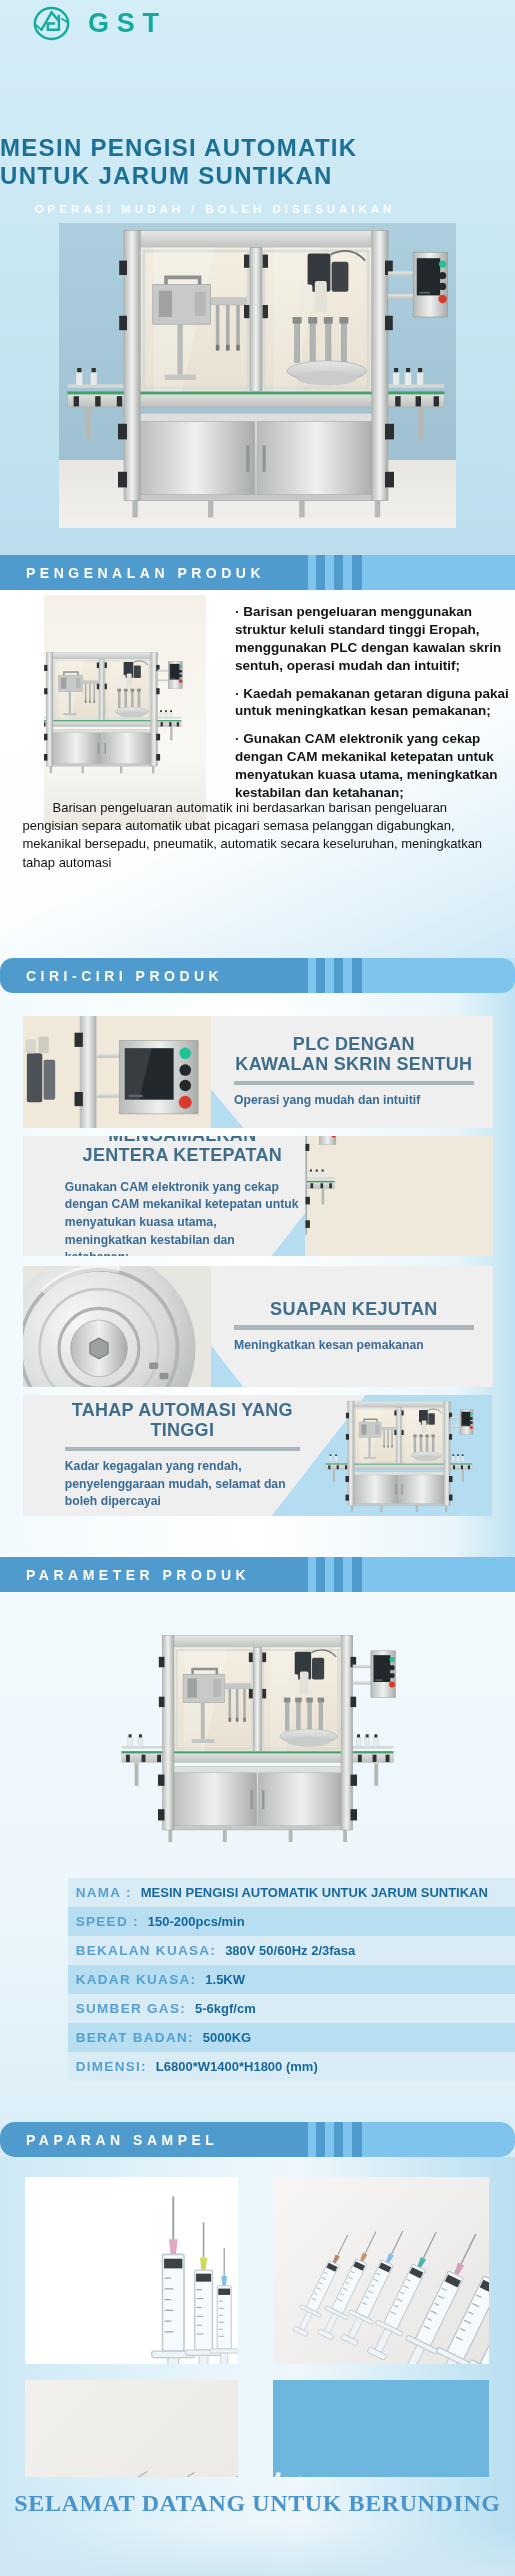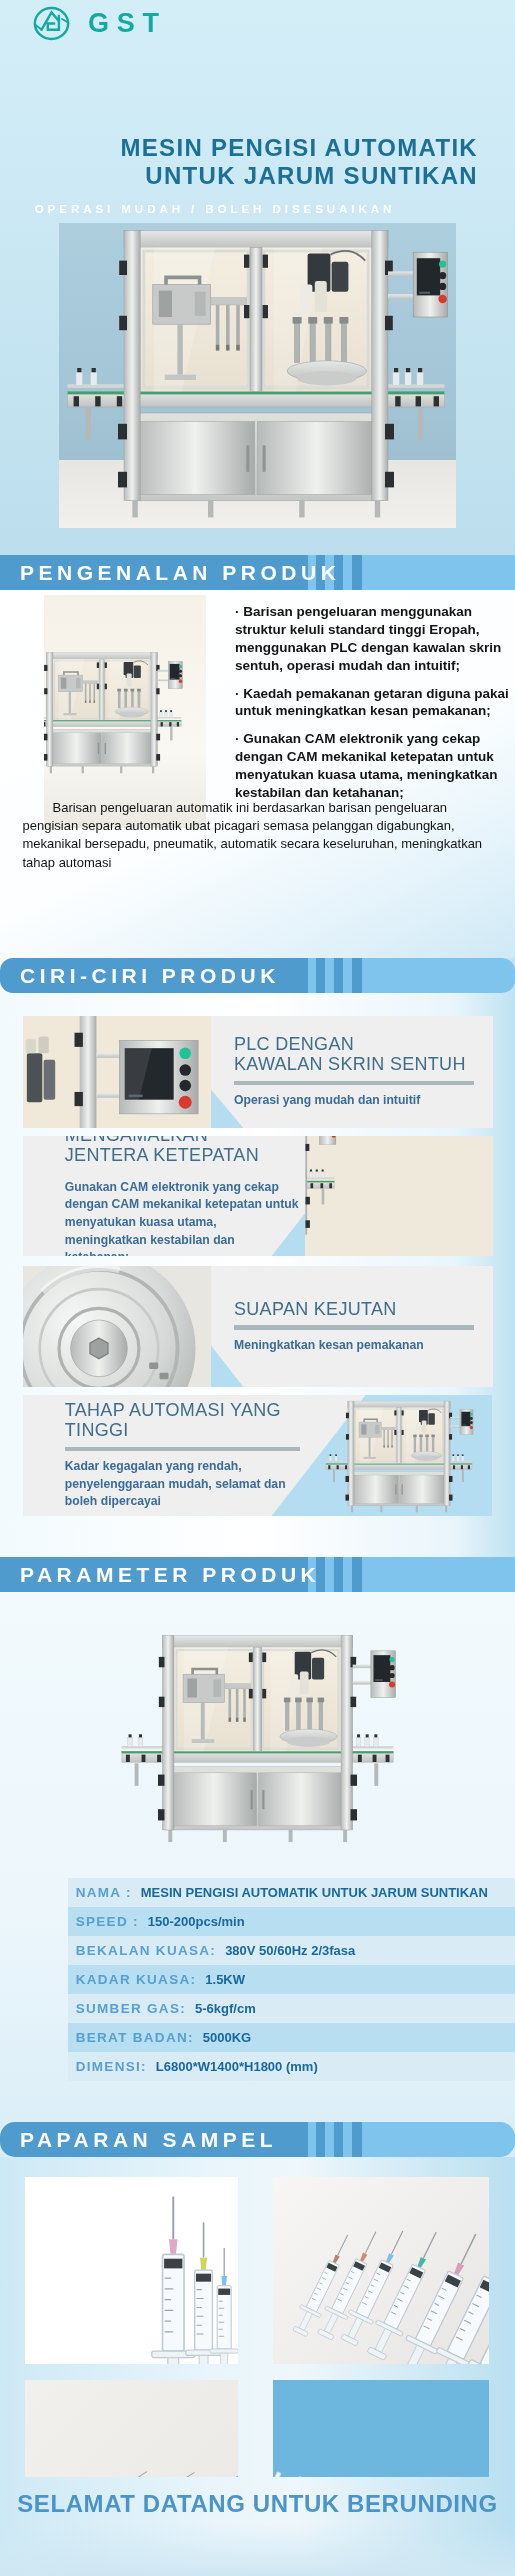--- a/index.html
+++ b/index.html
@@ -19,36 +19,36 @@
             background:linear-gradient(90deg,#cde9f5 0%,#e9f5fb 42%,#eef7fb 58%,#b9dff0 100%);}
   .bg-bottom{position:absolute;top:2524px;left:0;width:515px;height:52px;
             background:linear-gradient(180deg,rgba(214,236,246,0),#cfe7f3);}
 
   
   #logo{position:absolute;top:5.2px;left:33px;display:flex;align-items:center;gap:18px;}
   #logo .mark{width:37px;height:37px;}
   #logo .brand{font-size:27px;font-weight:bold;color:#14ab9e;letter-spacing:7.7px;}
 
   
-  .hero-title{position:absolute;top:134px;left:0;width:478px;text-align:right;
+  .hero-title{position:absolute;top:134px;left:0;width:478px;text-align:left;
       font-size:24px;line-height:1.17;font-weight:bold;color:#1d7095;letter-spacing:1.3px;white-space:pre-line;}
   .hero-sub{position:absolute;top:202px;left:0;width:430px;text-align:center;
       font-size:11.6px;font-weight:bold;color:#ffffff;letter-spacing:3.9px;}
   .hero-photo{position:absolute;top:223px;left:59px;width:397px;height:305px;overflow:hidden;
       background:linear-gradient(180deg,#adcedd 0%,#a4c5d6 55%,#9fc0d1 78%);}
   .hero-photo .floor{position:absolute;left:0;right:0;bottom:0;height:68px;
       background:linear-gradient(180deg,#e7e6e2,#f1f0ec);}
   .hero-photo svg.machine{position:absolute;left:5.2px;bottom:1.3px;}
 
   
   .section-bar{position:absolute;left:0;width:515px;height:35px;display:flex;align-items:center;
       background:linear-gradient(90deg,#4f9bce 0px,#4f9bce 308px,#7ec4ed 308px,#7ec4ed 316px,
         #4f9bce 316px,#4f9bce 325px,#7ec4ed 325px,#7ec4ed 334px,#4f9bce 334px,#4f9bce 343px,
         #7ec4ed 343px,#7ec4ed 352px,#4f9bce 352px,#4f9bce 362px,#7ec4ed 362px,#7ec4ed 515px);}
-  .section-bar span{padding-left:20px;font-size:21px;font-weight:bold;color:#ffffff;letter-spacing:4.5px;}
+  .section-bar span{padding-left:26px;font-size:14px;font-weight:bold;color:#ffffff;letter-spacing:4.5px;}
   #bar-intro{top:555px;} #bar-features{top:958px;border-radius:13px;} #bar-param{top:1557px;} #bar-samples{top:2122px;border-radius:15px;}
 
   
   .intro-photo{position:absolute;top:595px;left:44px;width:162px;height:233px;overflow:hidden;
       background:linear-gradient(180deg,#f5f1e8 0%,#faf8f3 68%,#ebe9e2 100%);
       display:flex;align-items:center;justify-content:center;}
   .intro-bullets{position:absolute;top:603px;left:235px;width:287px;}
   .bullet{font-size:13.5px;font-weight:bold;color:#141414;line-height:1.33;margin:0 0 9.7px 0;}
   .intro-para{position:absolute;top:799px;left:22.5px;width:471px;
       font-size:13px;color:#141414;line-height:1.4;text-indent:30px;margin:0;}
@@ -57,21 +57,21 @@
   .card{position:absolute;left:22.5px;width:470px;background:#efefef;overflow:hidden;}
   #card-0{top:1016px;height:112px;} #card-1{top:1136px;height:120px;}
   #card-2{top:1266px;height:121px;} #card-3{top:1395px;height:121px;}
   .card .band{position:absolute;top:0;left:0;right:0;bottom:0;background:#b5ddf2;}
   .card.img-left .band{clip-path:polygon(0 0,27% 0,47% 100%,0 100%);}
   .card.img-right .band{clip-path:polygon(73% 0,100% 0,100% 100%,53% 100%);}
   .card .photo{position:absolute;top:0;bottom:0;width:40%;overflow:hidden;}
   .card.img-left .photo{left:0;} .card.img-right .photo{right:0;}
   .card .txt{position:absolute;top:0;bottom:0;display:flex;flex-direction:column;justify-content:center;}
   .card.img-left .txt{left:45%;right:4%;} .card.img-right .txt{left:9%;right:41%;}
-  .card-title{font-size:18px;font-weight:normal;color:#3f6d8a;line-height:1.12;margin:0;white-space:pre-line;letter-spacing:0.3px;}
+  .card-title{font-size:18px;font-weight:bold;color:#3f6d8a;line-height:1.12;margin:0;white-space:pre-line;letter-spacing:0.3px;text-align:center;}
   .card-divider{height:4.5px;background:#a9b6bc;margin:6.4px 0 7px 0;}
   .card-desc{font-size:12.2px;font-weight:bold;color:#3a6c96;line-height:1.45;margin:0;}
 
   
   .param-photo{position:absolute;top:1615px;left:119px;width:277px;height:234px;
       display:flex;align-items:flex-end;justify-content:center;}
   .param-table{position:absolute;top:1878px;left:24px;width:468px;margin-left:44px;}
   .p-row{display:flex;align-items:center;height:29px;padding-left:7.7px;}
   .p-row:nth-child(odd){background:#d9ecf6;}
   .p-row:nth-child(even){background:#b7def1;}
@@ -83,21 +83,21 @@
   #sample-tl{top:2177px;left:24.5px;width:213px;height:187px;background:#ffffff;}
   #sample-tr{top:2177px;left:273px;width:216px;height:187px;
       background:linear-gradient(135deg,#f7f6f4 0%,#efedeb 60%,#e7e5e2 100%);}
   #sample-bl{top:2380px;left:24.5px;width:213px;height:97px;
       background:linear-gradient(135deg,#f2f0ed 0%,#eceae6 100%);}
   #sample-br{top:2380px;left:273px;width:216px;height:97px;background-color:#6db6dd;
       background-image:radial-gradient(#81c3e6 0.6px,rgba(0,0,0,0) 0.6px);background-size:3.9px 3.9px;}
 
   
   .footer-msg{position:absolute;top:2490px;left:0;width:515px;text-align:center;
-      font-size:24px;font-weight:bold;color:#4a94c9;letter-spacing:0.6px;}
+      font-size:24px;font-weight:bold;color:#4a94c9;letter-spacing:0.6px;font-family:Liberation Serif, serif;}
 </style>
 </head>
 <body>
 
 <svg width="0" height="0" style="position:absolute" aria-hidden="true">
 <defs>
   <linearGradient id="gSteel" x1="0" y1="0" x2="1" y2="0">
     <stop offset="0" stop-color="#b6bab8"></stop>
         <stop offset="0.5" stop-color="#eff1ef"></stop>
         <stop offset="1" stop-color="#a7abaa"></stop>

